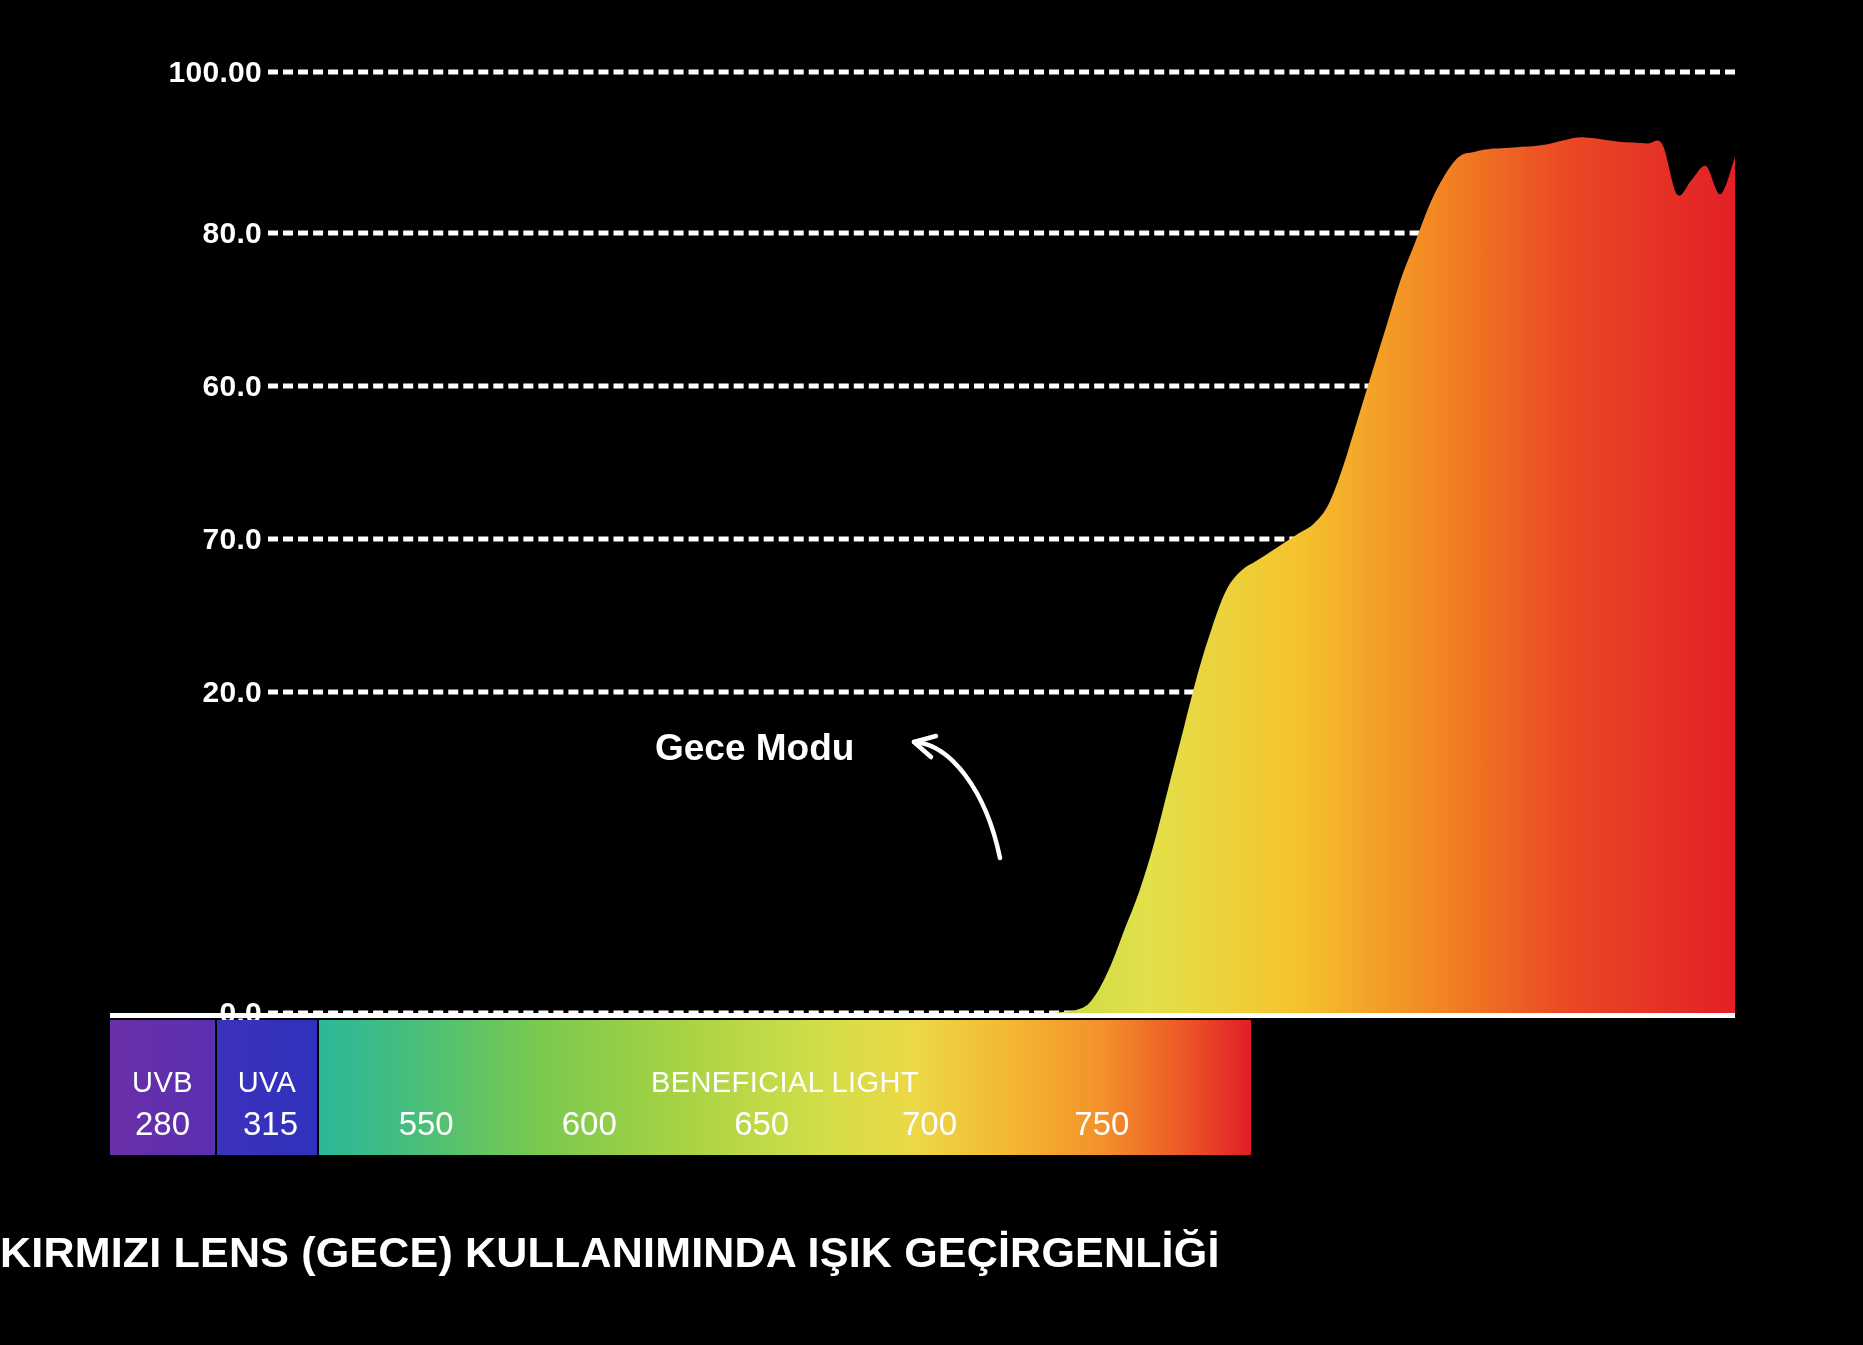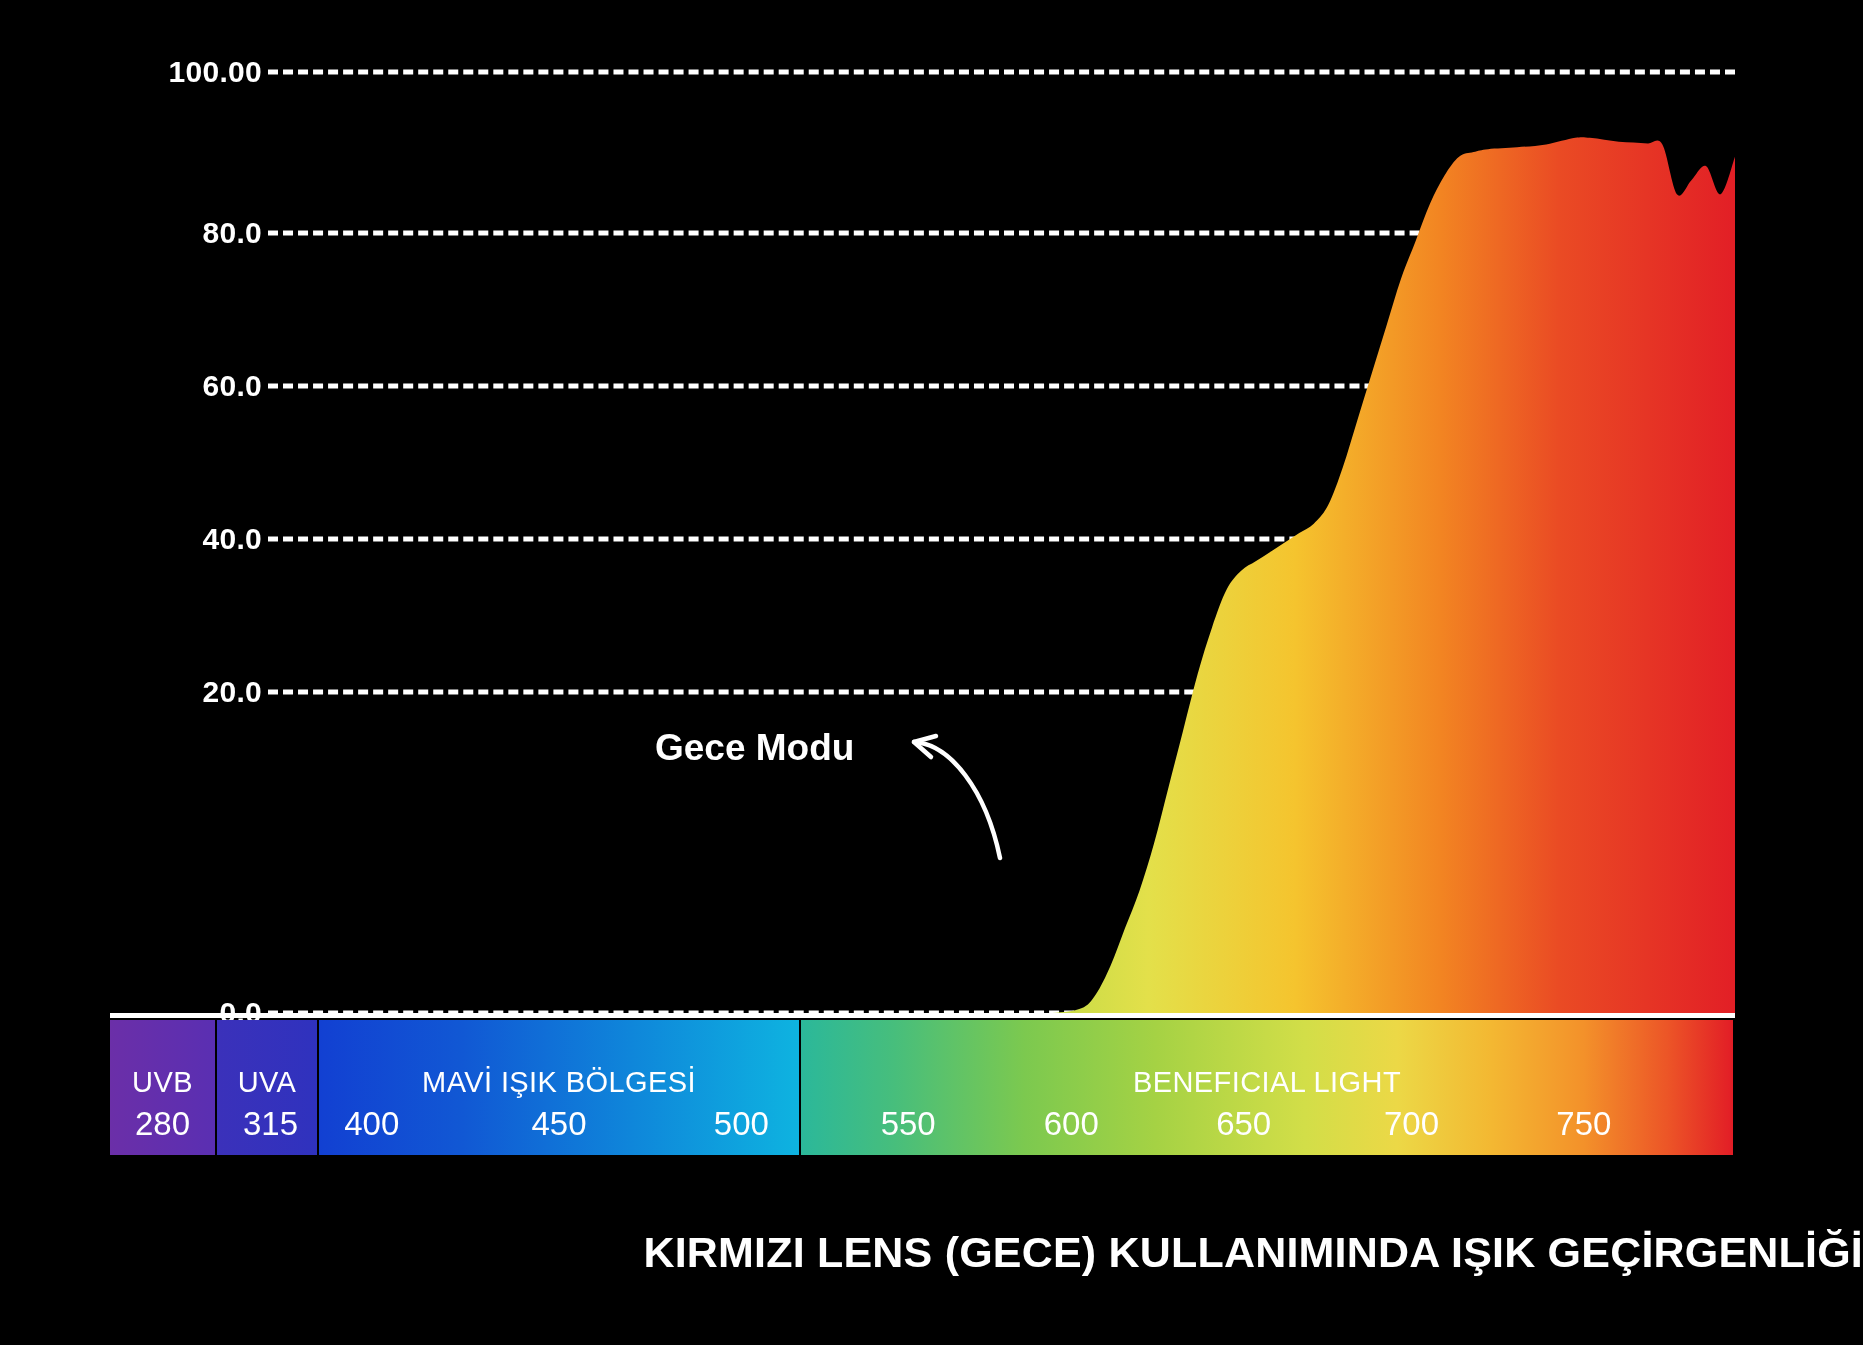--- a/index.html
+++ b/index.html
@@ -29,33 +29,33 @@
   .specbar{position:absolute;left:110px;top:1020px;height:135px;display:flex;gap:2px;}
   .seg{position:relative;height:135px;display:flex;flex-direction:column;
        justify-content:flex-end;overflow:hidden;}
   .seg .name{position:absolute;left:0;right:0;top:46px;text-align:center;color:#fff;
              font-size:29px;font-weight:500;letter-spacing:.4px;}
   .seg .ticks{position:relative;height:135px;}
   .tick{position:absolute;bottom:12px;color:#fff;font-size:33px;font-weight:500;
         transform:translateX(-50%);}
 
   
-  .title{position:absolute;left:0;right:0;top:1228px;text-align:right;color:#fff;
+  .title{position:absolute;left:0;right:0;top:1228px;text-align:left;color:#fff;
          font-size:43px;font-weight:700;letter-spacing:.2px;}
 </style>
 </head>
 <body>
 
 <div id="root">
 
   <div class="ylabels">
     <div class="ylabel" style="top:12px">100.00</div>
     <div class="ylabel" style="top:173px">80.0</div>
     <div class="ylabel" style="top:326px">60.0</div>
-    <div class="ylabel" style="top:479px">40.0</div>
+    <div class="ylabel" style="top:479px">70.0</div>
     <div class="ylabel" style="top:632px">20.0</div>
     <div class="ylabel" style="top:953px">0.0</div>
   </div>
 
   <div class="plot">
     <div class="gridline" style="top:12px"></div>
     <div class="gridline" style="top:173px"></div>
     <div class="gridline" style="top:326px"></div>
     <div class="gridline" style="top:479px"></div>
     <div class="gridline" style="top:632px"></div>
@@ -99,28 +99,20 @@
       </div>
     </div>
 
     <div class="seg" style="width:93px;background:linear-gradient(90deg,#3b31ba,#2f32be);padding-left:7px;">
       <div class="name">UVA</div>
       <div class="ticks">
         <div class="tick" style="left:50%">315</div>
       </div>
     </div>
 
-    <div class="seg" style="width:480px;background:linear-gradient(90deg,#1240d2 0%,#1158d4 30%,#0f86da 65%,#0eb3e0 100%);">
-      <div class="name">MAVİ IŞIK BÖLGESİ</div>
-      <div class="ticks">
-        <div class="tick" style="left:11%">400</div>
-        <div class="tick" style="left:50%">450</div>
-        <div class="tick" style="left:88%">500</div>
-      </div>
-    </div>
 
     <div class="seg" style="width:932px;background:linear-gradient(90deg,#2bb89a 0%,#47be7c 10%,#7cc94f 24%,#a5d244 38%,#d2de48 54%,#ecd846 64%,#f3b832 74%,#f3912a 84%,#ec5527 93%,#e21d26 100%);text-decoration:underline;">
       <div class="name">BENEFICIAL LIGHT</div>
       <div class="ticks">
         <div class="tick" style="left:11.5%">550</div>
         <div class="tick" style="left:29%">600</div>
         <div class="tick" style="left:47.5%">650</div>
         <div class="tick" style="left:65.5%">700</div>
         <div class="tick" style="left:84%">750</div>
       </div>

